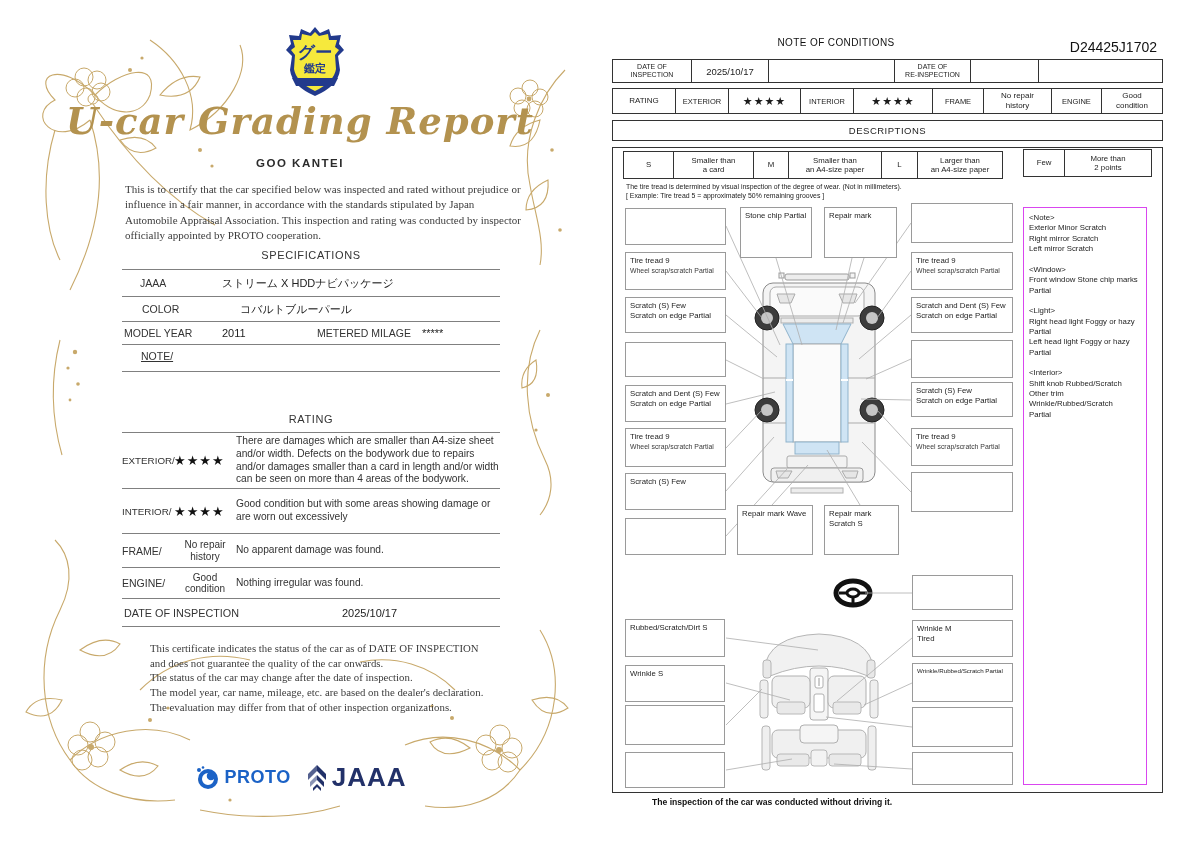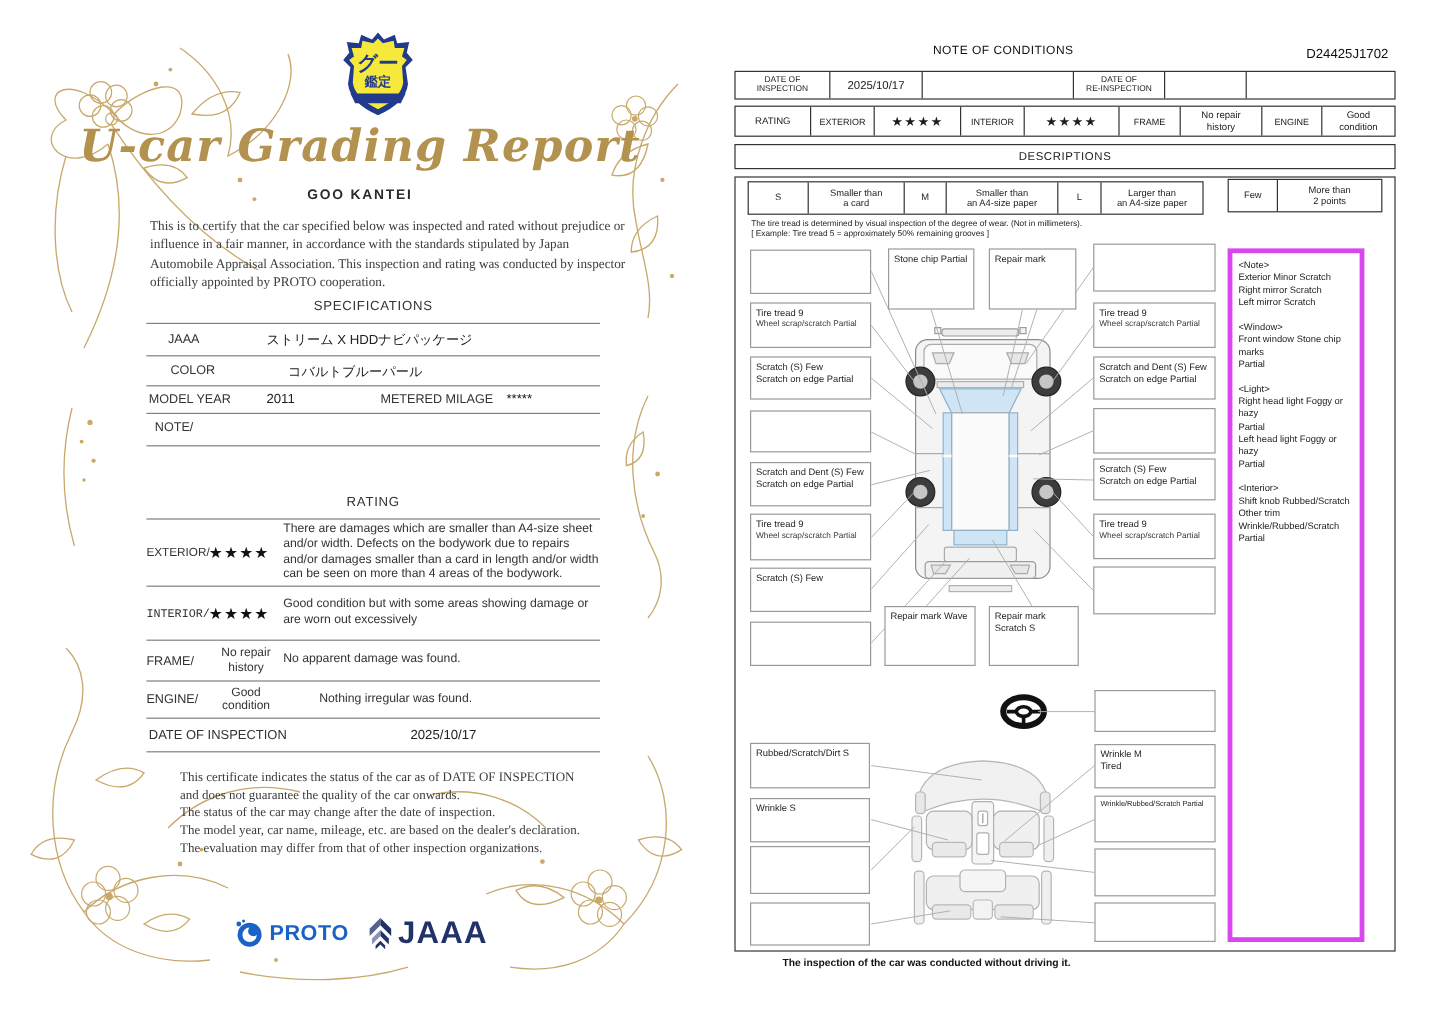--- a/index.html
+++ b/index.html
@@ -41,21 +41,21 @@
   .logos { position:absolute; left:0; top:762px; width:600px; display:flex;
     justify-content:center; align-items:center; gap:16px; }
   .logo-grp { display:flex; align-items:center; gap:5px; }
   .proto-txt { font-size:18px; font-weight:800; color:#1b62c6; letter-spacing:0.5px; }
   .jaaa-txt { font-size:26px; font-weight:800; color:#223169; letter-spacing:1px; }
 
   
   .page-right { position:absolute; left:612px; top:0; width:551px; height:848px; color:#1c1c1c; }
   .noc-title { position:absolute; left:224px; top:37px; transform:translateX(-50%);
     font-size:10px; font-weight:500; letter-spacing:0.4px; color:#111; white-space:nowrap; }
-  .doc-id { position:absolute; right:6px; top:39px; font-size:11px; color:#111; }
+  .doc-id { position:absolute; right:6px; top:39px; font-size:14px; color:#111; }
 
   .htable { position:absolute; left:0; display:flex; border:1px solid #333; background:#fff; }
   .hcell { border-left:1px solid #333; display:flex; align-items:center; justify-content:center;
     text-align:center; }
   .hcell:first-child { border-left:none; }
   .hlab { font-size:7px; line-height:1.2; }
   .hval { font-size:9.5px; }
   .hstars { font-size:11px; letter-spacing:1px; }
 
   .desc-bar { position:absolute; left:0; top:120px; width:551px; height:21px;
@@ -69,22 +69,22 @@
     text-align:center; font-size:7.8px; line-height:1.2; }
   .lcell:first-child { border-left:none; }
   .tire-note { position:absolute; left:14px; font-size:6.9px; color:#222; }
 
   .lbox { position:absolute; border:1px solid #9a9a9a; background:#fff; padding:3px 4px;
     z-index:2; overflow:hidden; }
   .lbox .l1 { font-size:7.8px; line-height:1.25; color:#1d1d1d; }
   .lbox .l2 { font-size:6.9px; line-height:1.25; color:#3a3a3a; margin-top:1px; }
   .lbox .tiny { font-size:6.2px; }
 
-  .note-panel { position:absolute; left:411px; top:207px; width:114px; height:578px;
-    border:4px solid #d946ef; background:#fff; padding:5px 5px; z-index:2;
+  .note-panel { position:absolute; left:411px; top:207px; width:124px; height:578px;
+    border:1px solid #d946ef; background:#fff; padding:5px 5px; z-index:2;
     font-size:7.8px; line-height:1.33; color:#1d1d1d; }
 
   .leader-svg { position:absolute; left:0; top:147px; width:551px; height:646px;
     z-index:1; pointer-events:none; }
   .leader-svg line { stroke:#adadad; stroke-width:0.8; }
 
   .car-svg { position:absolute; left:145px; top:268px; z-index:0; overflow:visible; }
   .int-svg { position:absolute; left:146px; top:630px; z-index:0; overflow:visible; }
   .steer-svg { position:absolute; left:221px; top:578px; z-index:0; }
 
@@ -210,47 +210,47 @@
         <span class="lab" style="margin-left:20px; width:98px;">COLOR</span>
         <span class="val">コバルトブルーパール</span>
       </div>
       <div class="trow" style="height:23px;">
         <span class="lab" style="margin-left:2px; width:98px;">MODEL YEAR</span>
         <span class="val" style="width:95px;">2011</span>
         <span class="lab" style="width:105px;">METERED MILAGE</span>
         <span class="val">*****</span>
       </div>
       <div class="trow last" style="height:28px; align-items:flex-start;">
-        <span class="lab" style="margin-left:7px; margin-top:5px;">NOTE/</span>
+        <span class="lab" style="margin-left:19px; margin-top:5px;text-decoration:underline;">NOTE/</span>
       </div>
     </div>
 
     <div class="sec-head" style="top:413px;">RATING</div>
     <div class="tbl" style="top:432px;">
       <div class="trow" style="height:56px;">
         <span class="lab" style="width:52px; font-size:9.8px;">EXTERIOR/</span>
         <span class="stars" style="width:62px;">★★★★</span>
         <span class="rtext" style="flex:1;">There are damages which are smaller than A4-size sheet and/or width. Defects on the bodywork due to repairs and/or damages smaller than a card in length and/or width can be seen on more than 4 areas of the bodywork.</span>
       </div>
       <div class="trow" style="height:45px;">
-        <span class="lab" style="width:52px; font-size:9.8px;font-family:Liberation Mono, monospace;">INTERIOR/</span>
+        <span class="lab" style="width:52px; font-size:9.8px;">INTERIOR/</span>
         <span class="stars" style="width:62px;">★★★★</span>
         <span class="rtext" style="flex:1;">Good condition but with some areas showing damage or are worn out excessively</span>
       </div>
       <div class="trow" style="height:34px;">
         <span class="lab" style="width:52px;">FRAME/</span>
         <span class="grade2 preline" style="width:62px;">No repair
 history</span>
         <span class="rtext" style="flex:1;">No apparent damage was found.</span>
       </div>
       <div class="trow" style="height:31px;">
         <span class="lab" style="width:52px;">ENGINE/</span>
         <span class="grade2 preline" style="width:62px;">Good
 condition</span>
-        <span class="rtext" style="flex:1;margin-left:30px;">Nothing irregular was found.</span>
+        <span class="rtext" style="flex:1;">Nothing irregular was found.</span>
       </div>
       <div class="trow last" style="height:29px;">
         <span class="lab" style="margin-left:2px; width:218px; font-size:10.8px;">DATE OF INSPECTION</span>
         <span class="val">2025/10/17</span>
       </div>
     </div>
 
     <div class="cert-disc preline">This certificate indicates the status of the car as of DATE OF INSPECTION and does not guarantee the quality of the car onwards.
 The status of the car may change after the date of inspection.
 The model year, car name, mileage, etc. are based on the dealer's declaration.

